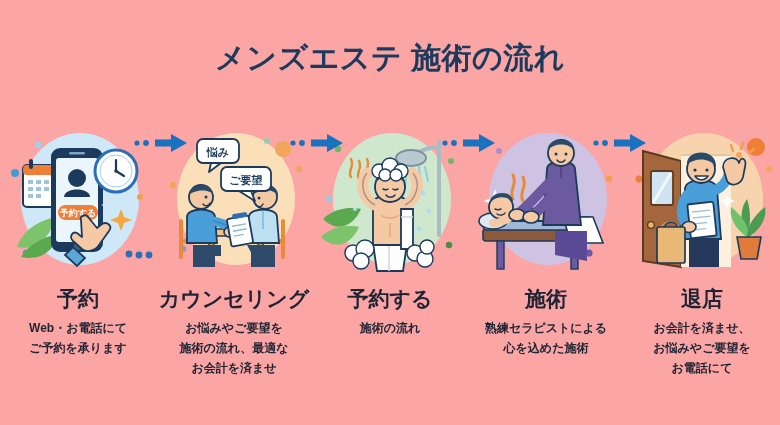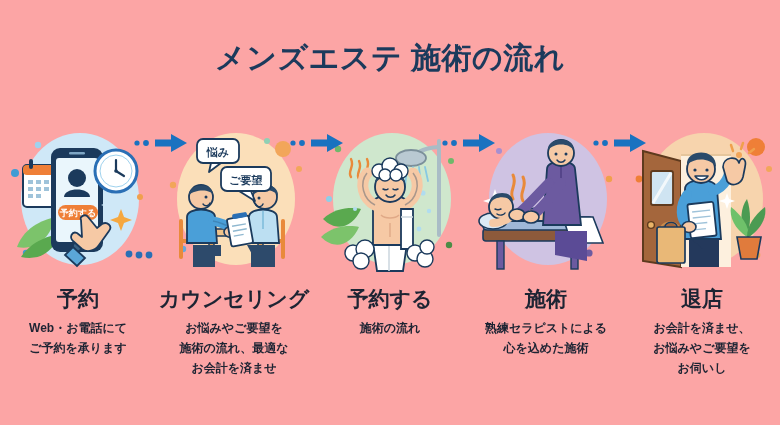--- a/index.html
+++ b/index.html
@@ -444,21 +444,21 @@
           <circle cx="80" cy="45" r="1.6" fill="#1b3a5c"></circle>
           <path d="M68 51 C71 56 78 56 81 51 Z" fill="#ffffff" stroke="#1b3a5c" stroke-width="1.5" stroke-linejoin="round"></path>
 
           <path d="M100 68 L102 74 L108 76 L102 78 L100 84 L98 78 L92 76 L98 74 Z" fill="#ffffff"></path>
         </svg>
       </div>
       <div class="step-label">退店</div>
       <div class="step-desc">
         <span>お会計を済ませ、</span>
         <span>お悩みやご要望を</span>
-        <span>お伺いし</span>
+        <span>お電話にて</span>
       </div>
     </div>
 
   </div>
 
   <svg class="arrow arrow-1" viewBox="0 0 58 26">
     <circle cx="4" cy="13" r="2.6" fill="#1972c0"></circle>
     <circle cx="13" cy="13" r="2.9" fill="#1972c0"></circle>
     <path d="M22 9.5 L38 9.5 L38 4 L54 13 L38 22 L38 16.5 L22 16.5 Z" fill="#1972c0"></path>
   </svg>

